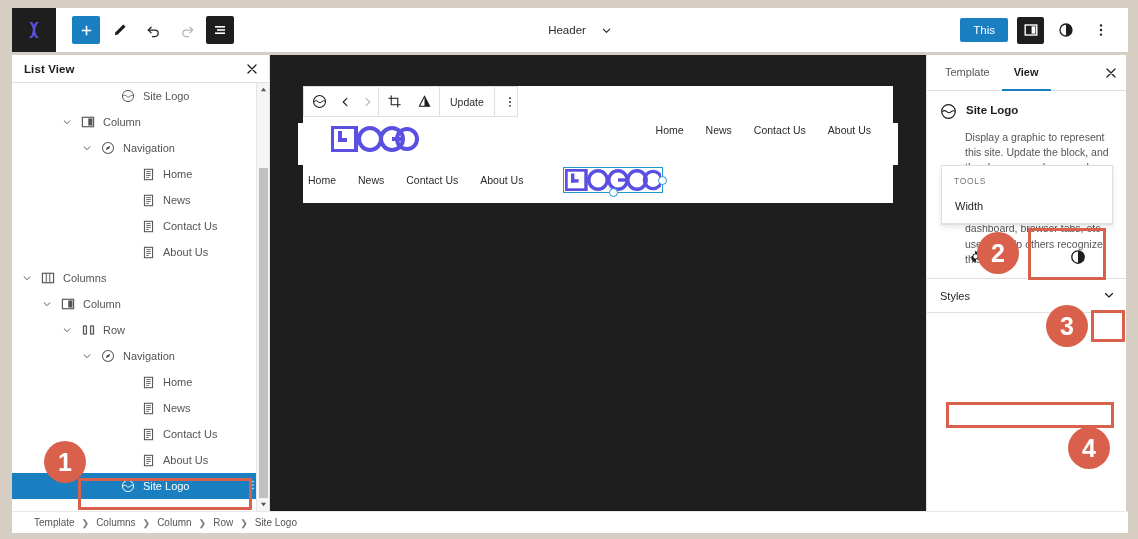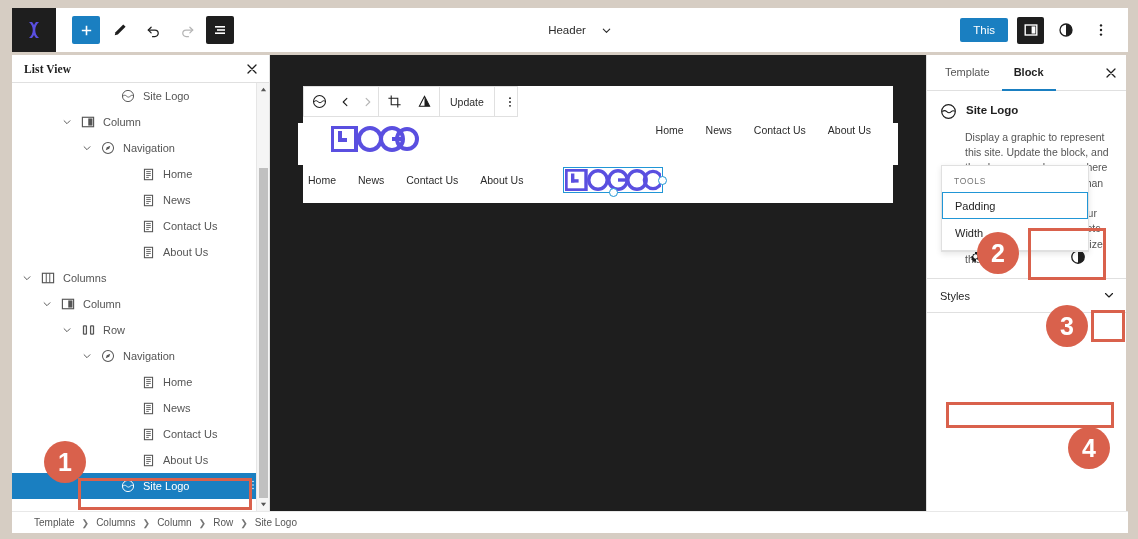--- a/index.html
+++ b/index.html
@@ -64,21 +64,21 @@
 
   
   .listview {
     position: absolute; left: 12px; top: 55px;
     width: 258px; height: 456px;
     background: #ffffff;
     border-right: 1px solid #e0e0e0;
   }
   .lv-header {
     height: 28px; display: flex; align-items: center;
-    padding: 0 8px 0 12px; border-bottom: 1px solid #e0e0e0; font-family: Liberation Serif, serif;
+    padding: 0 8px 0 12px; border-bottom: 1px solid #e0e0e0;
   }
   .lv-title { font-size: 11.5px; color: #1e1e1e; font-weight: 600; letter-spacing: .1px; }
   .lv-close { margin-left: auto; cursor: pointer; width: 18px; height: 18px;
     display: flex; align-items: center; justify-content: center; }
   .lv-body {
     position: relative; height: 428px; overflow: hidden;
   }
   .lv-row {
     height: 26px; display: flex; align-items: center;
     font-size: 11px; color: #555; position: relative;
@@ -208,21 +208,21 @@
   .rs-section {
     height: 34px; display: flex; align-items: center; justify-content: space-between;
     padding: 0 11px 0 13px; font-size: 11px; color: #1e1e1e;
     border-bottom: 1px solid #e0e0e0; cursor: pointer;
   }
   .rs-plus { color: #1a7fc1; font-size: 16px; line-height: 1; cursor: pointer; }
 
   
   .tools-pop {
     position: absolute; left: 14px; top: 110px;
-    width: 148px;
+    width: 172px;
     background: #fff; border: 1px solid #e0e0e0;
     box-shadow: 0 2px 6px rgba(0,0,0,.10);
   }
   .tools-head {
     font-size: 8.5px; letter-spacing: .7px; color: #757575;
     padding: 10px 12px 6px 12px;
   }
   .tools-item {
     height: 27px; display: flex; align-items: center; padding: 0 12px;
     font-size: 11px; color: #1e1e1e; cursor: pointer;
@@ -656,21 +656,21 @@
     </div>
 
     <div class="canvas-sidehandle" style="left:28px"></div>
     <div class="canvas-sidehandle" style="left:623px"></div>
   </div>
 
   <div class="rsidebar">
 
     <div class="rs-tabs">
       <div class="rs-tab">Template</div>
-      <div class="rs-tab active">Block</div>
+      <div class="rs-tab active">View</div>
       <div class="rs-close">
         <svg width="12" height="12" viewBox="0 0 12 12">
           <path d="M2 2l8 8M10 2l-8 8" stroke="#1e1e1e" stroke-width="1.25" stroke-linecap="round"></path>
         </svg>
       </div>
     </div>
 
     <div class="rs-blockhead">
       <span>
         <svg width="17" height="17" viewBox="0 0 16 16">
@@ -704,21 +704,20 @@
         <span>
           <svg width="12" height="12" viewBox="0 0 12 12">
             <path d="M2.5 4.5L6 8l3.5-3.5" stroke="#1e1e1e" stroke-width="1.15" fill="none" stroke-linecap="round" stroke-linejoin="round"></path>
           </svg>
         </span>
       </div>
     </div>
 
     <div class="tools-pop">
       <div class="tools-head">TOOLS</div>
-      <div class="tools-item focus">Padding</div>
       <div class="tools-item">Width</div>
       <div class="tools-sep"></div>
     </div>
   </div>
 
   <div class="breadcrumb">
     <span class="bc-item">Template</span>
     <span class="bc-sep">❯</span>
     <span class="bc-item">Columns</span>
     <span class="bc-sep">❯</span>

